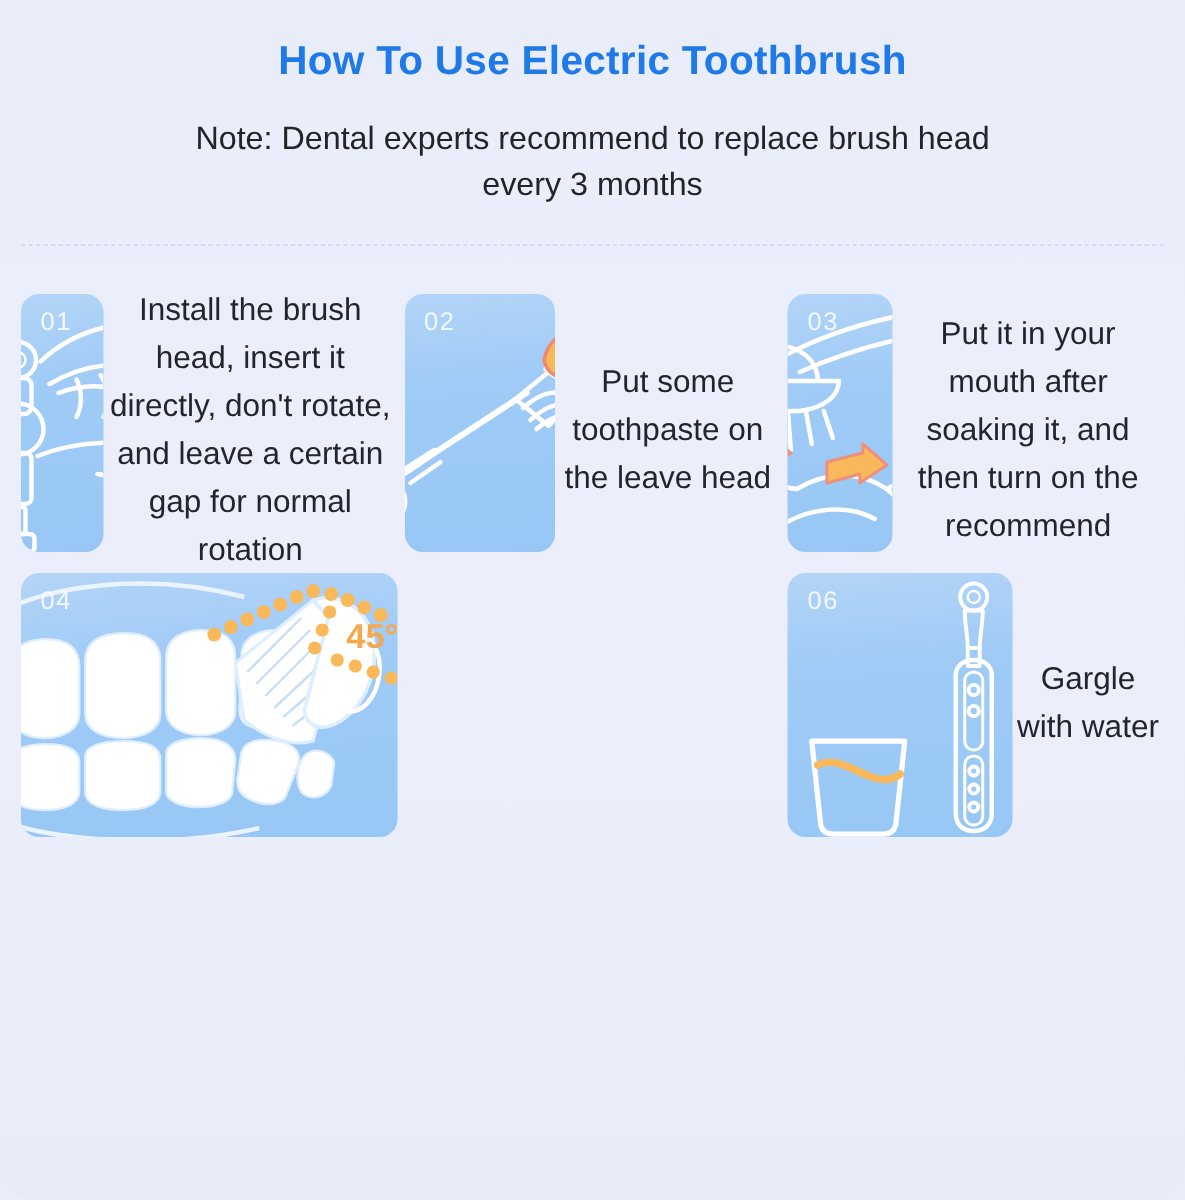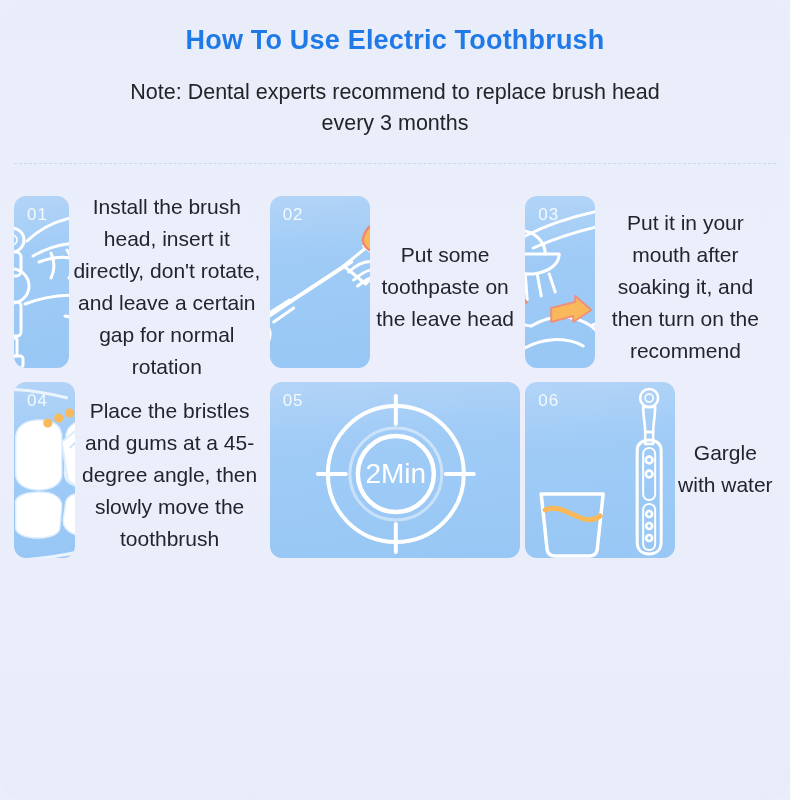--- a/index.html
+++ b/index.html
@@ -247,39 +247,23 @@
               <circle cx="202" cy="38" r="4.4"></circle>
             <circle cx="197" cy="50" r="4.4"></circle>
             <circle cx="212" cy="58" r="4.4"></circle>
               <circle cx="224" cy="62" r="4.4"></circle>
             <circle cx="236" cy="66" r="4.4"></circle>
               <circle cx="248" cy="70" r="4.4"></circle>
           </g>
           <text x="218" y="50" font-family="Liberation Sans, sans-serif" font-size="23" font-weight="bold" fill="#f6a84e">45°</text>
         </svg>
       </div>
-      <div class="caption">Place the bristles and gums at a 45-degree angle, then slowly move the toothbrush</div>
     </div>
 
     <div class="cell row2">
-      <div class="panel">
-        <div class="badge">05</div>
-        <svg width="100%" height="176" viewBox="0 0 253 176" preserveAspectRatio="xMidYMid slice">
-          <g fill="none" stroke="#ffffff" stroke-linecap="round">
-            <circle cx="127" cy="92" r="68" stroke-width="4"></circle>
-            <circle cx="127" cy="92" r="46" stroke-width="3" opacity="0.45"></circle>
-            <circle cx="127" cy="92" r="38" stroke-width="4.5"></circle>
-            <path d="M127 14 L127 42" stroke-width="4"></path>
-            <path d="M127 142 L127 170" stroke-width="4"></path>
-            <path d="M49 92 L77 92" stroke-width="4"></path>
-            <path d="M177 92 L205 92" stroke-width="4"></path>
-          </g>
-          <text x="127" y="101" text-anchor="middle" font-family="Liberation Sans, sans-serif" font-size="28" fill="#ffffff">2Min</text>
-        </svg>
-      </div>
     </div>
 
     <div class="cell row2">
       <div class="panel">
         <div class="badge">06</div>
         <svg width="100%" height="176" viewBox="0 0 253 176" preserveAspectRatio="xMidYMid slice">
           <g>
             <path d="M68 112 L130 112 L124 168 C123 172 120 174 116 174 L82 174 C78 174 75 172 74 168 Z" fill="none" stroke="#ffffff" stroke-width="3.5" stroke-linejoin="round"></path>
             <path d="M72 128 C84 122 96 132 108 136 C116 139 122 138 127 134" fill="none" stroke="#f9b95a" stroke-width="5" stroke-linecap="round"></path>
           </g>

